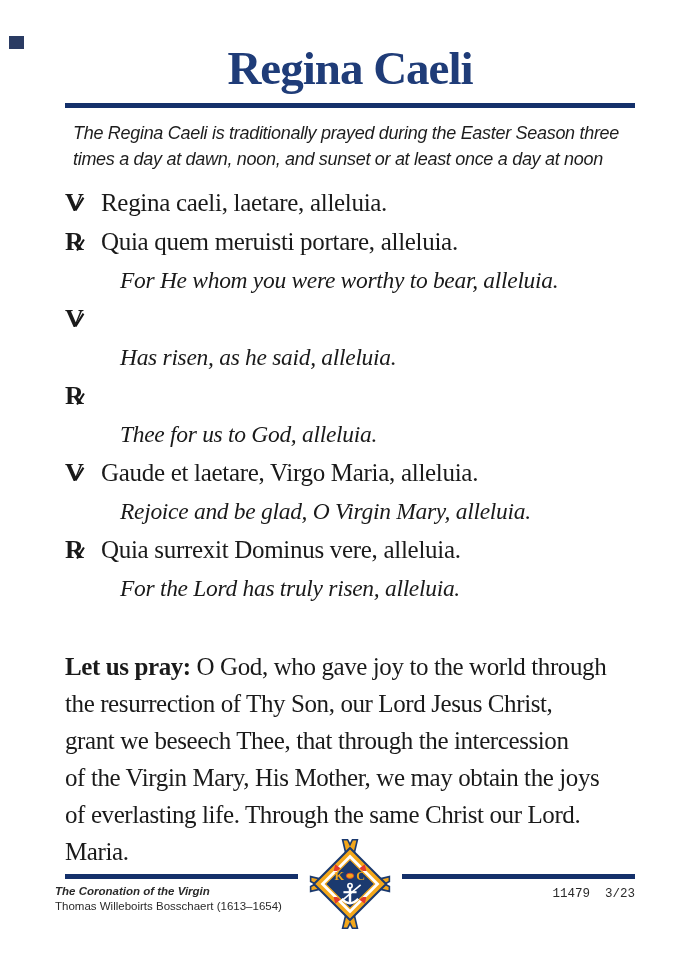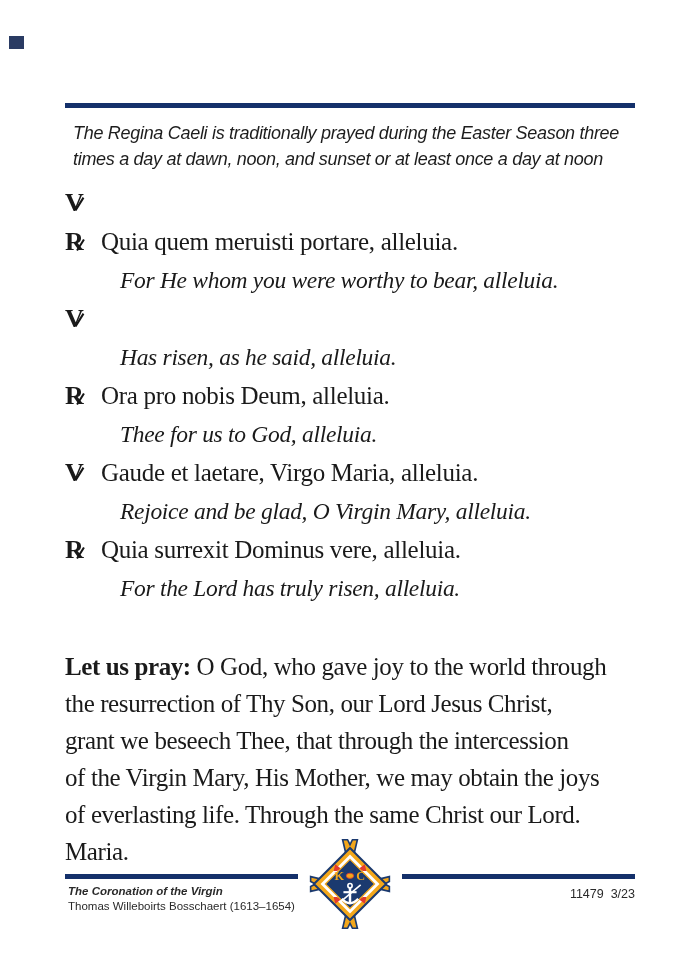--- a/index.html
+++ b/index.html
@@ -80,69 +80,70 @@
     letter-spacing:-0.4px;
   }
   .collect .cline{white-space:nowrap;}
   .collect .lead{font-weight:bold;margin-top:32px;}
   .logo-box{
     position:absolute;left:50%;top:838px;transform:translateX(-50%);
     z-index:2;background:#ffffff;
     padding:0 11px;
   }
   .footer-left{
-    position:absolute;left:68px;top:884px;
+    position:absolute;left:55px;top:884px;
     font-family:"Liberation Sans", sans-serif;
     font-size:11.5px;line-height:14.5px;
     color:#2a2a2a;
   }
   .footer-left .art-title{font-style:italic;font-weight:bold;}
   .footer-right{
     position:absolute;right:65px;top:887px;
-    font-family:Liberation Sans, sans-serif;
+    font-family:Liberation Mono, monospace;
     font-size:12.5px;
     color:#2a2a2a;
     white-space:pre;
     margin-left:15px;
   }
 </style>
 </head>
 <body>
 
 <div class="card">
 
   <div class="corner-mark"></div>
 
+  <div class="title">Regina Caeli</div>
 
   <div class="rule rule-top"></div>
 
   <div class="intro">
     <div>The Regina Caeli is traditionally prayed during the Easter Season three</div>
     <div>times a day at dawn, noon, and sunset or at least once a day at noon</div>
   </div>
 
   <div class="verses">
     <div class="vline">
       <span class="mark mark-v">V</span>
+      <span>Regina caeli, laetare, alleluia.</span>
     </div>
 
     <div class="vline">
       <span class="mark mark-r">R</span>
       <span>Quia quem meruisti portare, alleluia.</span>
     </div>
     <div class="eng">For He whom you were worthy to bear, alleluia.</div>
 
     <div class="vline">
       <span class="mark mark-v">V</span>
     </div>
     <div class="eng">Has risen, as he said, alleluia.</div>
 
     <div class="vline">
       <span class="mark mark-r">R</span>
-      <span>Ora pro nobis Deum, alleluia.</span>
     </div>
     <div class="eng">Thee for us to God, alleluia.</div>
 
     <div class="vline">
       <span class="mark mark-v">V</span>
       <span>Gaude et laetare, Virgo Maria, alleluia.</span>
     </div>
     <div class="eng">Rejoice and be glad, O Virgin Mary, alleluia.</div>
 
     <div class="vline">

